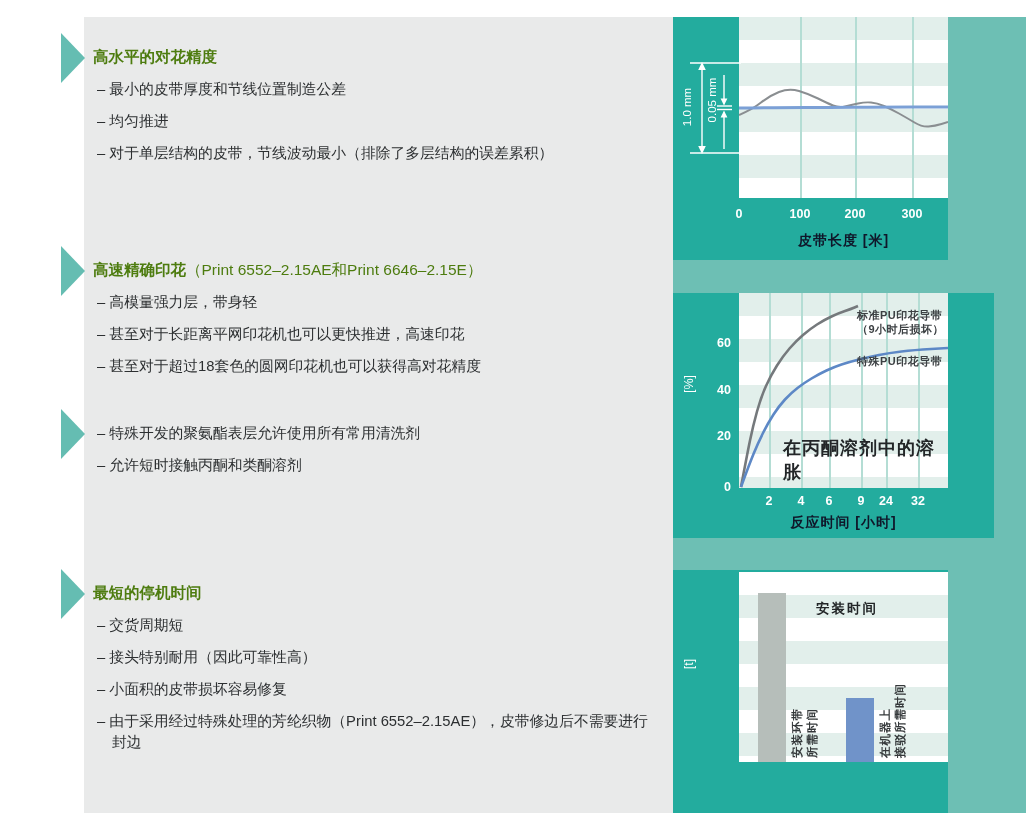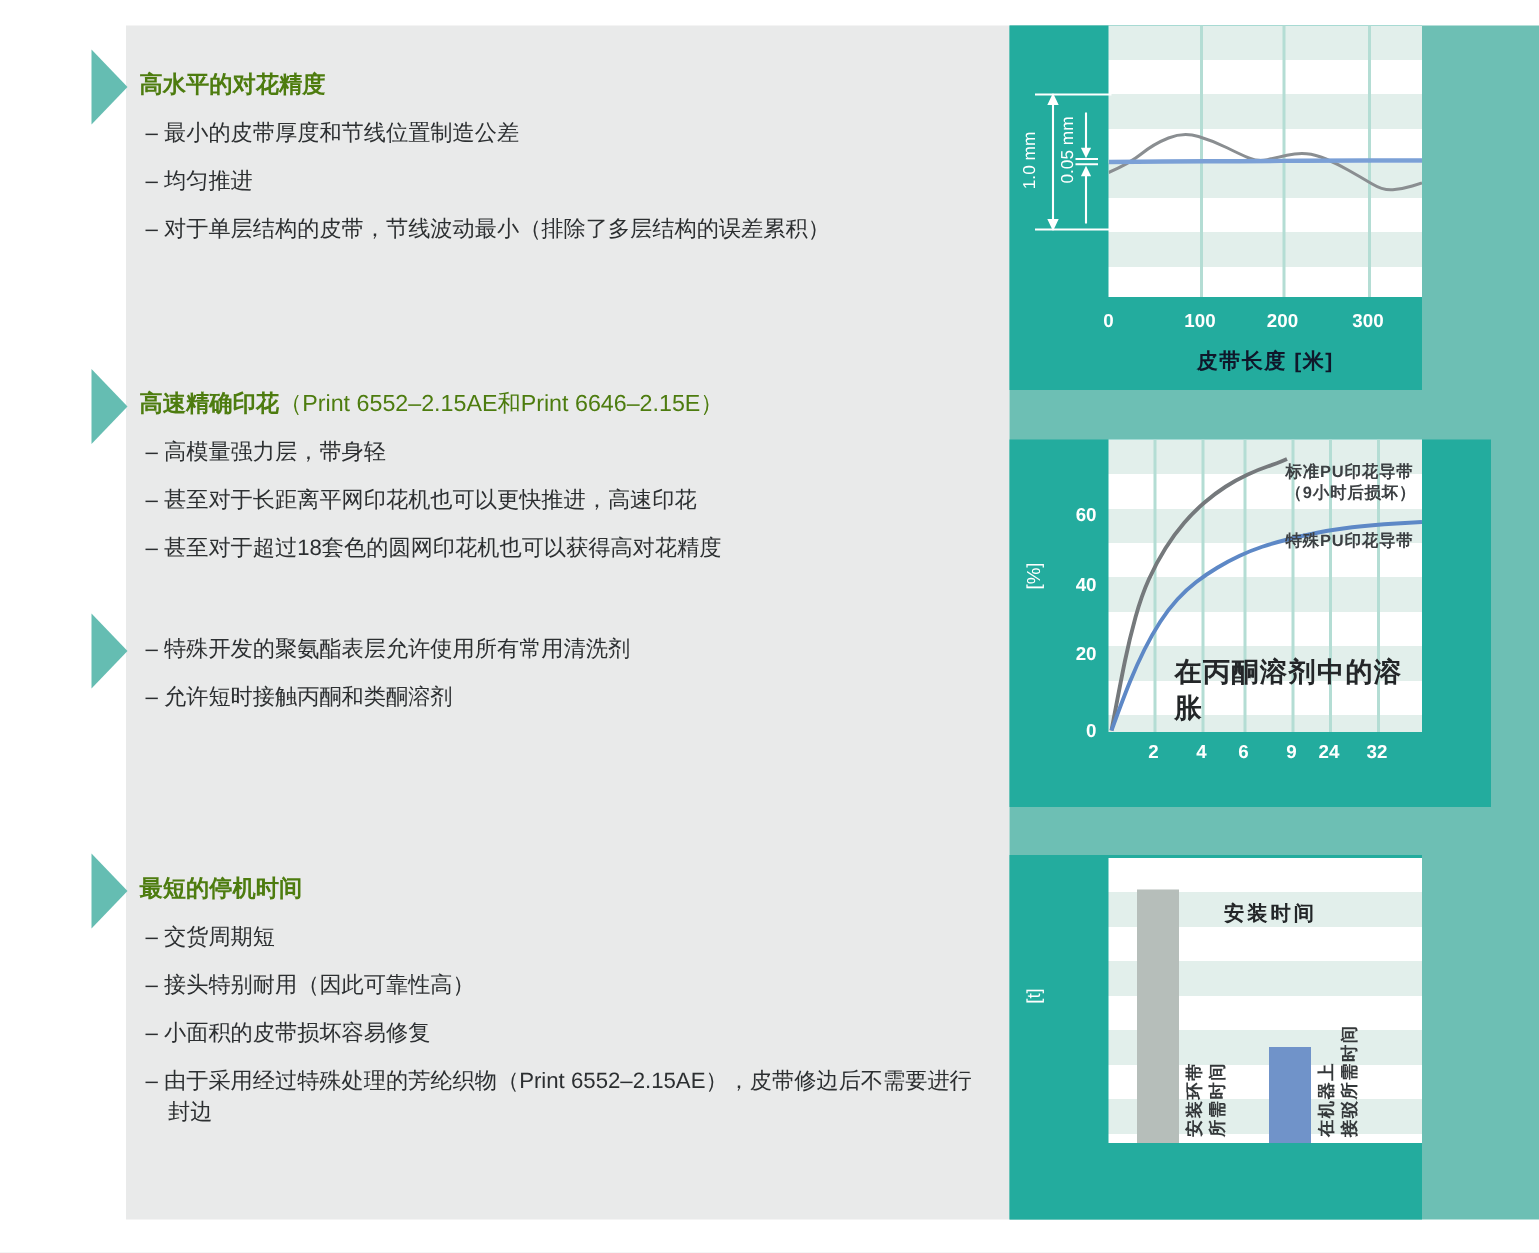--- a/index.html
+++ b/index.html
@@ -191,20 +191,21 @@
       </div>
     <div class="rot ylab2">[%]</div>
     <div class="xticks t2x">
         <span style="left: 30px;">2</span>
         <span style="left: 62px;">4</span>
         <span style="left: 90px;">6</span>
         <span style="left: 122px;">9</span>
         <span style="left: 147px;">24</span>
         <span style="left: 179px;">32</span>
       </div>
+    <div class="axis-title t2t">反应时间 [小时]</div>
   </div>
 
   <div class="panel p3">
     <div class="plot plot3 white-first">
       <div class="c3title">安装时间</div>
       <div class="bar" style="left: 19px; top: 21px; width: 28px; height: 169px; background: rgb(182, 190, 186);"></div>
       <div class="bar" style="left: 107px; top: 126px; width: 28px; height: 64px; background: rgb(112, 147, 201);"></div>
       <div class="barlab blab1">安装环带
 所需时间</div>
       <div class="barlab blab2">在机器上

